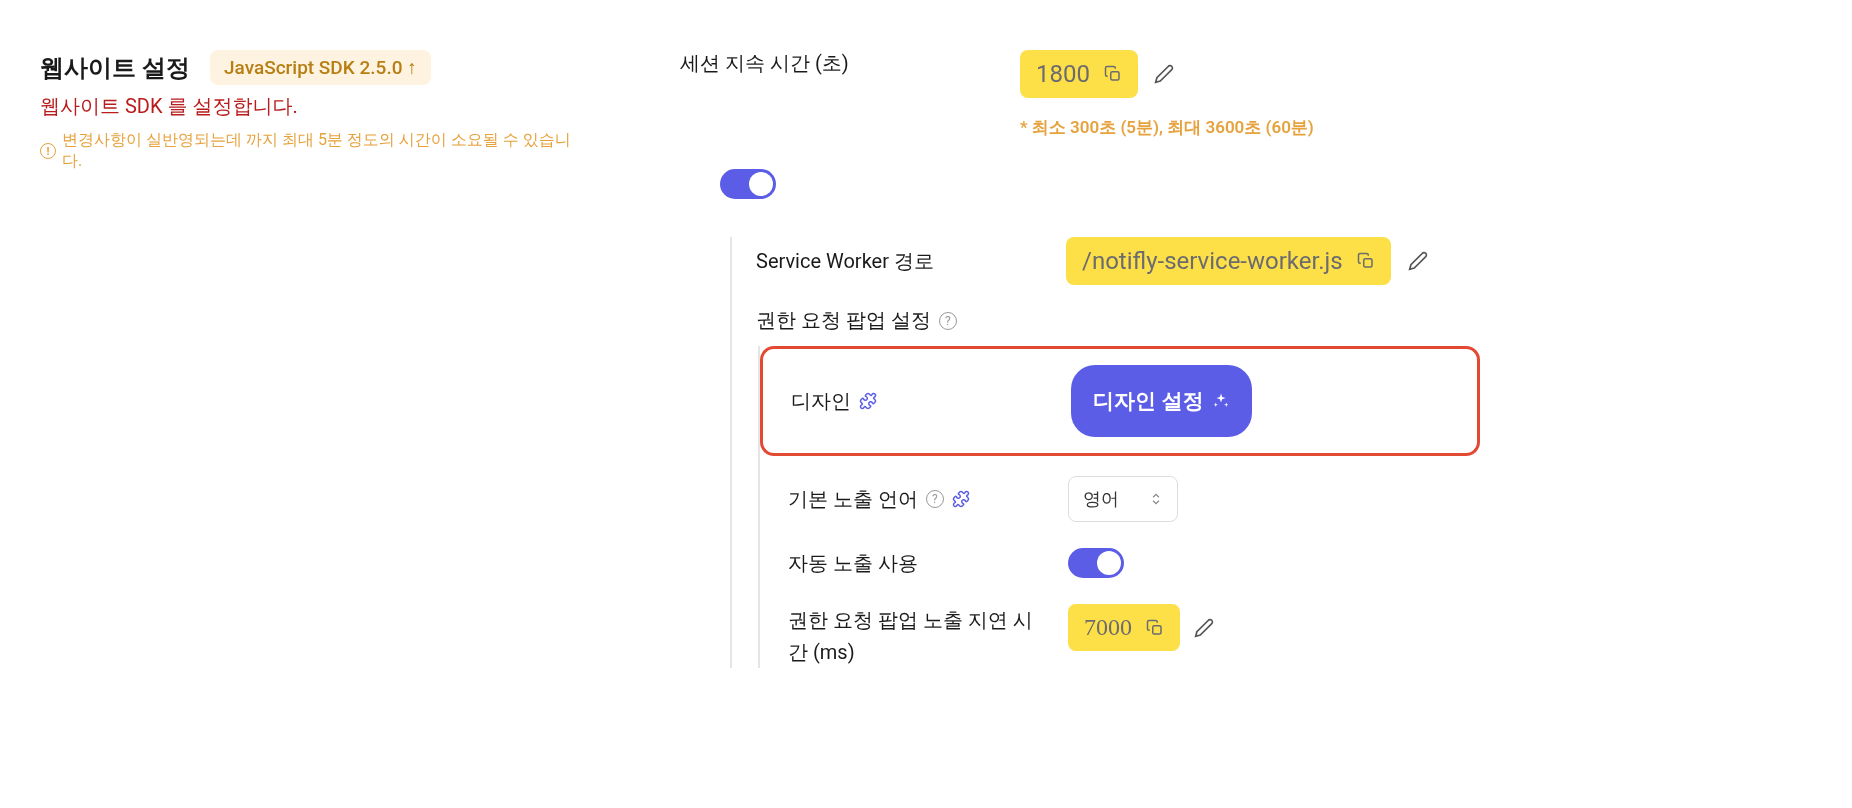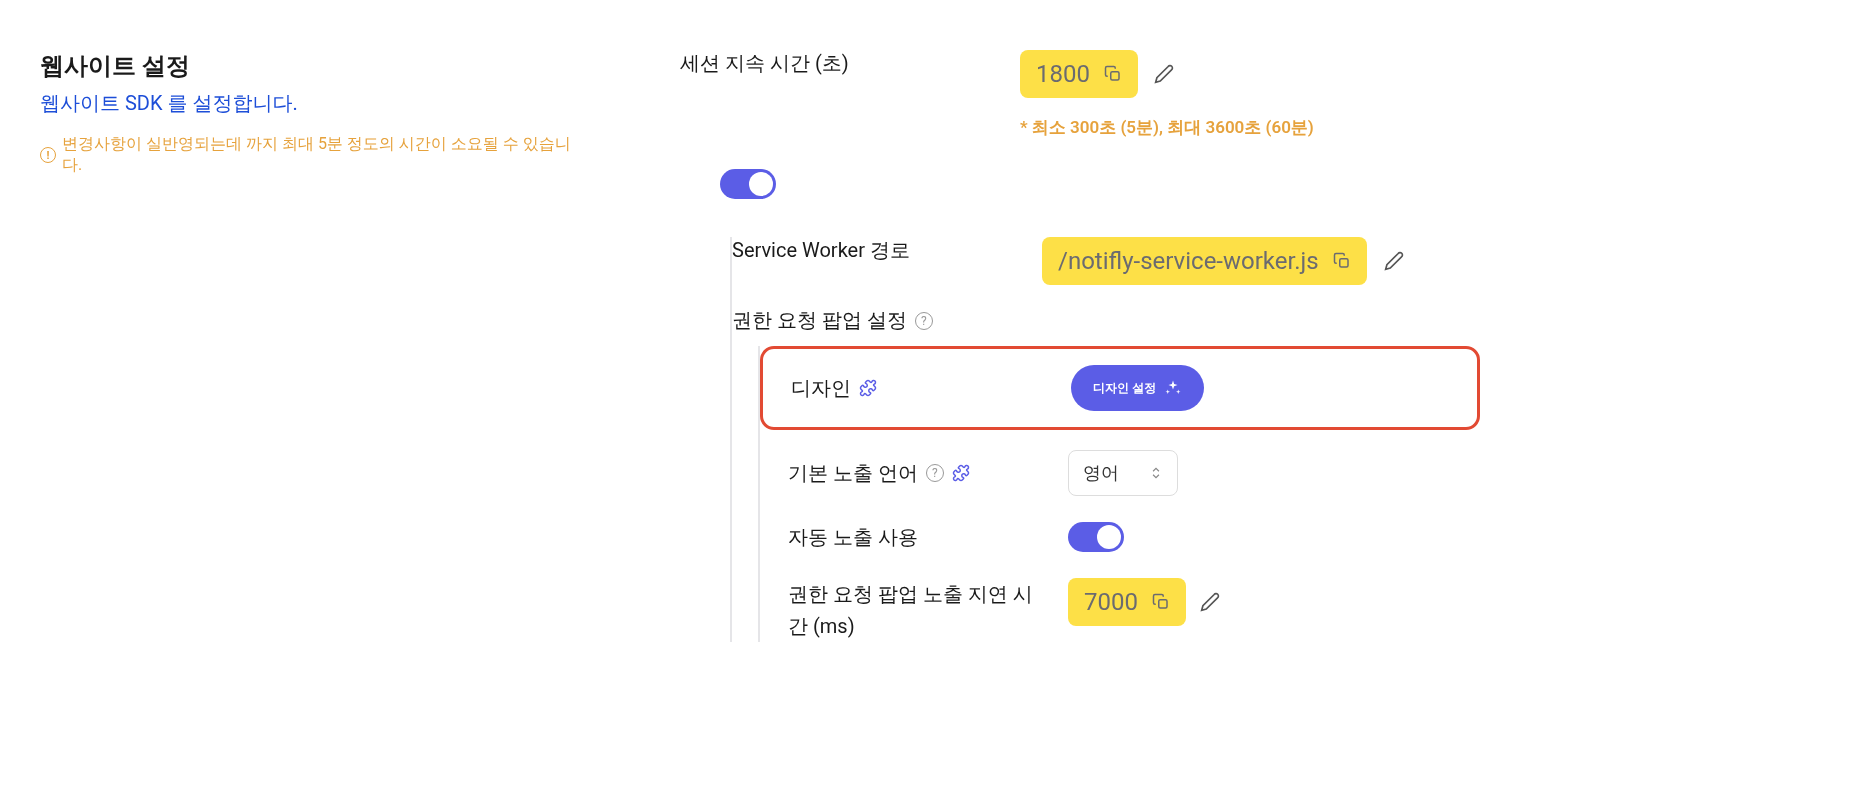--- a/index.html
+++ b/index.html
@@ -50,22 +50,22 @@
       border-radius: 8px;
       font-size: 19px;
       font-weight: 500;
       display: inline-flex;
       align-items: center;
       gap: 4px;
     }
 
     .page-subtitle {
       font-size: 20px;
-      color: #1d4ed8;
-      margin-bottom: 17px;
+      color: #b91c1c;
+      margin-bottom: 10px;
     }
 
     .warning-text {
       font-size: 16px;
       color: #e6a23c;
       display: flex;
       align-items: center;
       gap: 6px;
     }
 
@@ -180,22 +180,23 @@
     }
 
     .nested-section {
       margin-left: 50px;
       border-left: 2px solid #e5e5e8;
       padding-left: 0px;
       margin-top: 20px;
     }
 
     .nested-row {
-      display: flex;
-      align-items: flex-start;
+      padding-left: 24px;
+      display: flex;
+      align-items: center;
       gap: 20px;
       margin-bottom: 22px;
     }
 
     .nested-label-area {
       flex: 0 0 290px;
     }
 
     .nested-label {
       font-size: 20px;
@@ -236,22 +237,22 @@
       border-radius: 14px;
       padding: 16px 20px 16px 28px !important;
       margin-bottom: 20px !important;
     }
 
     .design-btn {
       background: #5b5de6;
       color: #fff;
       border: none;
       border-radius: 24px;
-      padding: 14px 22px;
-      font-size: 12px;
+      padding: 22px 22px;
+      font-size: 21px;
       font-weight: 600;
       display: inline-flex;
       align-items: center;
       gap: 8px;
       cursor: pointer;
     }
 
     .sparkle-icon {
       width: 18px;
       height: 18px;
@@ -310,20 +311,21 @@
       font-size: 20px;
     }
   </style>
 </head>
 <body>
 
 <div class="page-container">
   <div class="left-column">
     <div class="header-row">
       <h1 class="page-title">웹사이트 설정</h1>
+      <span class="sdk-badge">JavaScript SDK 2.5.0 ↑</span>
     </div>
     <p class="page-subtitle">웹사이트 SDK 를 설정합니다.</p>
     <div class="warning-text">
       <span class="warning-icon-circle">!</span>
       <span>변경사항이 실반영되는데 까지 최대 5분 정도의 시간이 소요될 수 있습니다.</span>
     </div>
   </div>
 
   <div class="right-column">
 
@@ -429,21 +431,21 @@
           </div>
           <div>
             <div class="toggle"></div>
           </div>
         </div>
 
         <div class="nested-row-2" style="align-items: flex-start;">
           <div class="nested-label-area-2">
             <span class="nested-label" style="line-height: 1.6;">권한 요청 팝업 노출 지연 시간 (ms)</span>
           </div>
-          <div style="display:flex; align-items:center; gap:14px;">
+          <div style="display:flex; align-items:center; gap:14px;font-family:Liberation Serif, serif;">
             <div class="value-pill">
               <span class="value-pill-text">7000</span>
               <svg class="copy-icon" viewBox="0 0 24 24" fill="none" stroke="currentColor" stroke-width="2">
                 <rect x="9" y="9" width="11" height="11" rx="2"></rect>
                 <path d="M5 15H4a2 2 0 0 1-2-2V4a2 2 0 0 1 2-2h9a2 2 0 0 1 2 2v1"></path>
               </svg>
             </div>
             <svg class="edit-icon" viewBox="0 0 24 24" fill="none" stroke="currentColor" stroke-width="2">
               <path d="M17 3a2.85 2.85 0 1 1 4 4L7.5 20.5 2 22l1.5-5.5L17 3z"></path>
             </svg>

